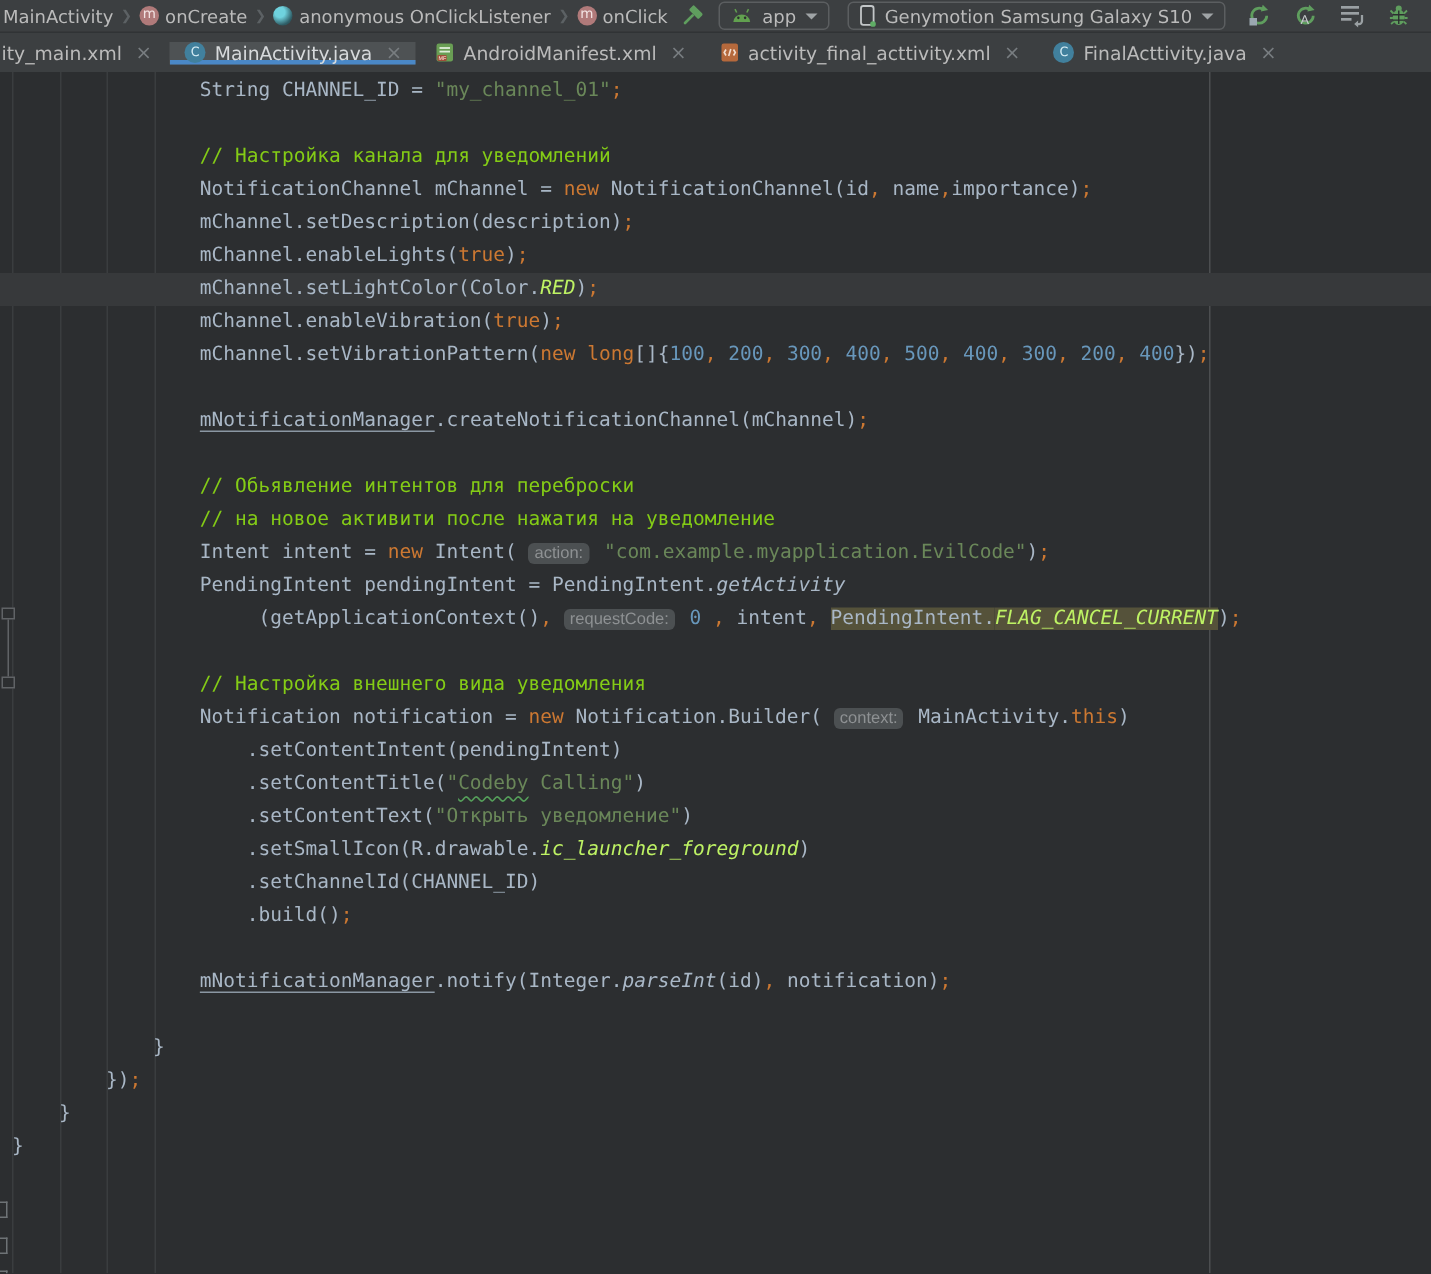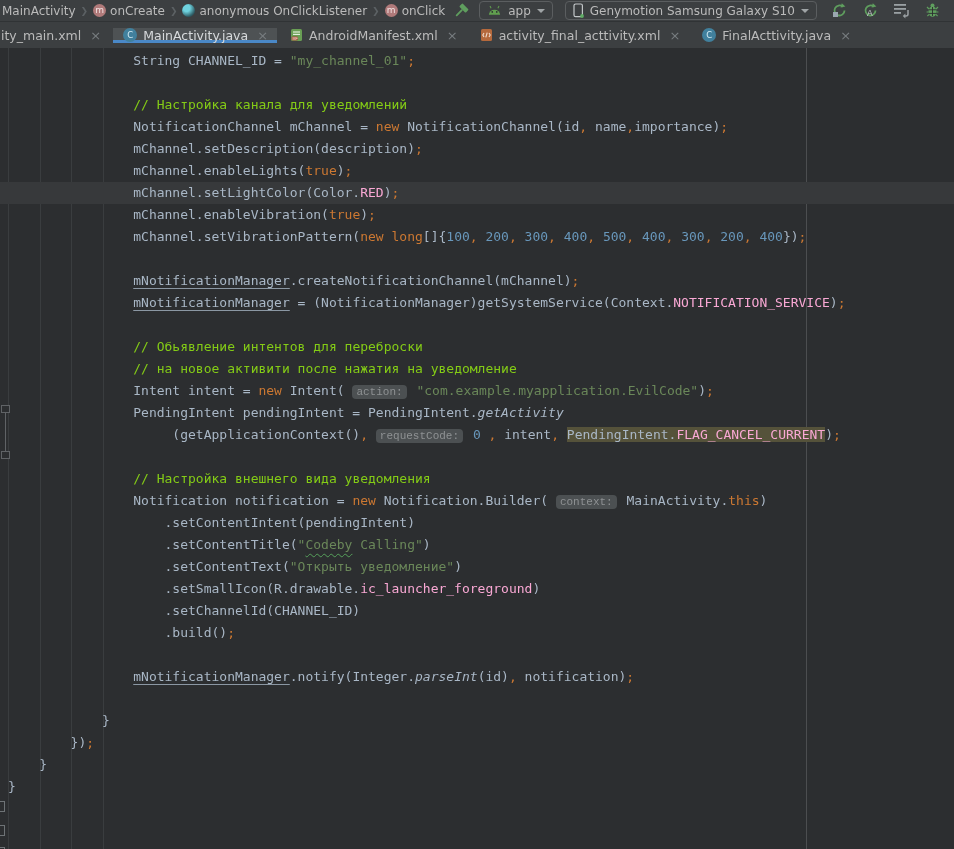--- a/index.html
+++ b/index.html
@@ -41,26 +41,26 @@
   .margin-line { position:absolute; top:0; bottom:0; left:806px; width:1px; background:#4c4e50; z-index:0; }
   .code { position:absolute; inset:0; padding:2px 0 0 8px; z-index:1;
           font-family:"DejaVu Sans Mono", monospace; font-size:13px; line-height:22px; color:#a9b7c6; }
   .line { height:22px; white-space:pre; }
   .line.current { background:#37393b; margin-left:-8px; padding-left:8px; }
   .line span { color:#a9b7c6; }
   .line .k { color:#cc7832; }
   .line .s { color:#6a8759; }
   .line .n { color:#6897bb; }
   .line .c { color:#84cc16; }
-  .line .f { color:#f9a8d4; }
+  .line .f { color:#bef264; font-style:italic; }
   .line .m { font-style:italic; }
   .line .fd { text-decoration:underline; text-underline-offset:3px; text-decoration-color:#8b97a3; }
   .line .hl { background:#55523a;text-align:center; }
   .line .typo { text-decoration:underline wavy #55a05a; text-underline-offset:4px; text-decoration-thickness:1px;margin-top:32px; }
-  .line .hint { font-family:Liberation Mono, monospace; font-size:11px; color:#8e9193;
+  .line .hint { font-family:Liberation Sans, sans-serif; font-size:11px; color:#8e9193;
                 background:#4c5052; border-radius:4px; padding:1px 4px; margin-right:2px; }
   .fold-range { position:absolute; left:5px; top:360px; height:50px; width:1px; background:#606366; z-index:2; }
   .fold-box { position:absolute; left:1px; width:9px; height:8px; border:1px solid #606366; background:#2c2e30; z-index:2; }
   .fold-tag { position:absolute; left:-4px; width:9px; height:11px; border:1px solid #6e7376; border-left:none; background:#2c2e30; z-index:2; }
 </style>
 </head>
 <body>
 
 <div class="toolbar">
   <div class="breadcrumbs" id="breadcrumbs">
@@ -228,21 +228,20 @@
       <div class="line"></div>
       <div class="line"><span>                </span><span class="c">// Настройка канала для уведомлений</span></div>
       <div class="line"><span>                NotificationChannel mChannel = </span><span class="k">new</span><span> NotificationChannel(id</span><span class="k">,</span><span> name</span><span class="k">,</span><span>importance)</span><span class="k">;</span></div>
       <div class="line"><span>                mChannel.setDescription(description)</span><span class="k">;</span></div>
       <div class="line"><span>                mChannel.enableLights(</span><span class="k">true</span><span>)</span><span class="k">;</span></div>
       <div class="line current"><span>                mChannel.setLightColor(Color.</span><span class="f">RED</span><span>)</span><span class="k">;</span></div>
       <div class="line"><span>                mChannel.enableVibration(</span><span class="k">true</span><span>)</span><span class="k">;</span></div>
       <div class="line"><span>                mChannel.setVibrationPattern(</span><span class="k">new</span><span> </span><span class="k">long</span><span>[]{</span><span class="n">100</span><span class="k">,</span><span> </span><span class="n">200</span><span class="k">,</span><span> </span><span class="n">300</span><span class="k">,</span><span> </span><span class="n">400</span><span class="k">,</span><span> </span><span class="n">500</span><span class="k">,</span><span> </span><span class="n">400</span><span class="k">,</span><span> </span><span class="n">300</span><span class="k">,</span><span> </span><span class="n">200</span><span class="k">,</span><span> </span><span class="n">400</span><span>})</span><span class="k">;</span></div>
       <div class="line"></div>
       <div class="line"><span>                </span><span class="fd">mNotificationManager</span><span>.createNotificationChannel(mChannel)</span><span class="k">;</span></div>
-      <div class="line"><span>                </span><span class="fd">mNotificationManager</span><span> = (NotificationManager)getSystemService(Context.</span><span class="f">NOTIFICATION_SERVICE</span><span>)</span><span class="k">;</span></div>
       <div class="line"></div>
       <div class="line"><span>                </span><span class="c">// Обьявление интентов для переброски</span></div>
       <div class="line"><span>                </span><span class="c">// на новое активити после нажатия на уведомление</span></div>
       <div class="line"><span>                Intent intent = </span><span class="k">new</span><span> Intent( </span><span class="hint">action:</span><span> </span><span class="s">"com.example.myapplication.EvilCode"</span><span>)</span><span class="k">;</span></div>
       <div class="line"><span>                PendingIntent pendingIntent = PendingIntent.</span><span class="m">getActivity</span></div>
       <div class="line"><span>                     (getApplicationContext()</span><span class="k">,</span><span> </span><span class="hint">requestCode:</span><span> </span><span class="n">0</span><span> </span><span class="k">,</span><span> intent</span><span class="k">,</span><span> </span><span class="hl">PendingIntent.</span><span class="f hl">FLAG_CANCEL_CURRENT</span><span>)</span><span class="k">;</span></div>
       <div class="line"></div>
       <div class="line"><span>                </span><span class="c">// Настройка внешнего вида уведомления</span></div>
       <div class="line"><span>                Notification notification = </span><span class="k">new</span><span> Notification.Builder( </span><span class="hint">context:</span><span> MainActivity.</span><span class="k">this</span><span>)</span></div>
       <div class="line"><span>                    .setContentIntent(pendingIntent)</span></div>

